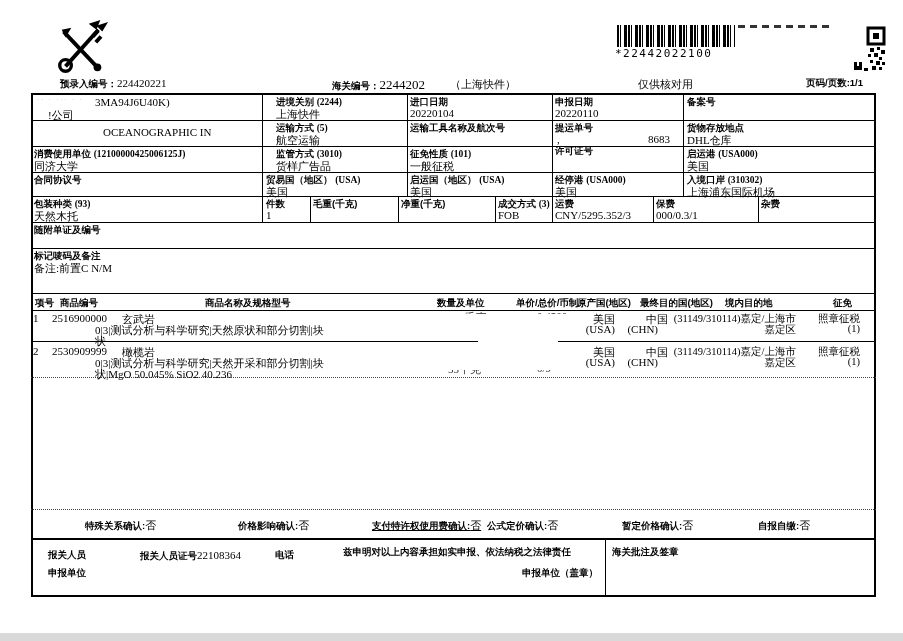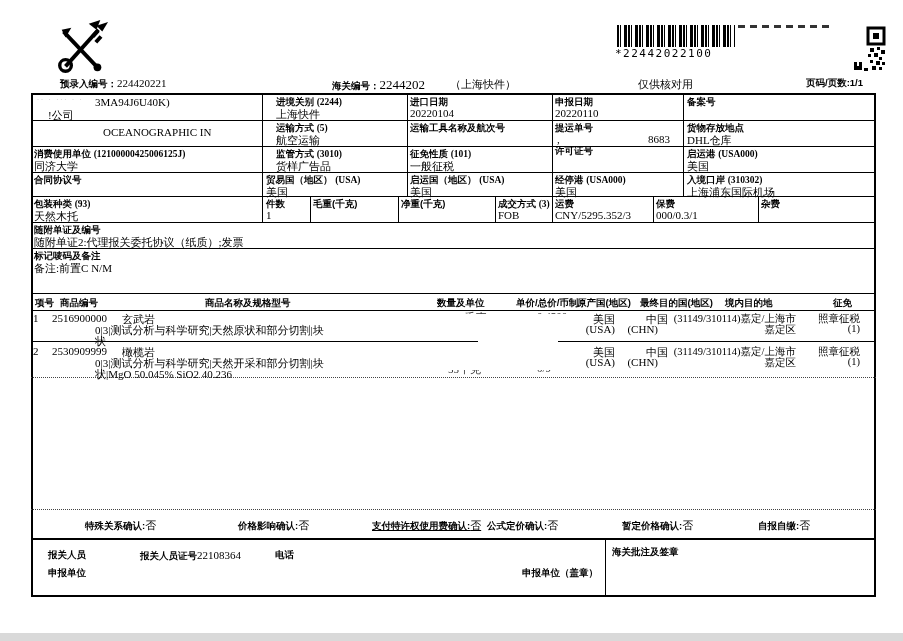--- a/index.html
+++ b/index.html
@@ -162,21 +162,20 @@
   <div class="lbl" style="left:401px;top:198px;">净重(千克)</div>
   <div class="lbl" style="left:498px;top:198px;"><span>成交方式</span> <span class="code">(3)</span></div>
   <div class="val" style="left:498px;top:209px;">FOB</div>
   <div class="lbl" style="left:555px;top:198px;">运费</div>
   <div class="val" style="left:555px;top:209px;">CNY/5295.352/3</div>
   <div class="lbl" style="left:656px;top:198px;">保费</div>
   <div class="val" style="left:656px;top:209px;">000/0.3/1</div>
   <div class="lbl" style="left:761px;top:198px;">杂费</div>
 
   <div class="lbl" style="left:34px;top:224px;">随附单证及编号</div>
-  <div class="val" style="left:34px;top:235px;">随附单证2:代理报关委托协议（纸质）;发票</div>
   <div class="lbl" style="left:34px;top:250px;">标记唛码及备注</div>
   <div class="val" style="left:34px;top:261px;">备注:前置C N/M</div>
 
   <div class="lbl" style="left:35px;top:297px;">项号</div>
   <div class="lbl" style="left:60px;top:297px;">商品编号</div>
   <div class="lbl" style="left:205px;top:297px;">商品名称及规格型号</div>
   <div class="lbl" style="left:437px;top:297px;">数量及单位</div>
   <div class="lbl" style="left:516px;top:297px;text-align:center;">单价/总价/币制</div>
   <div class="lbl" style="left:577px;top:297px;">原产国(地区)</div>
   <div class="lbl" style="left:640px;top:297px;">最终目的国(地区)</div>
@@ -230,18 +229,19 @@
   <div class="lbl" style="left:85px;top:518px;"><span>特殊关系确认:</span><span style="font-weight:normal;font-family:'Liberation Serif',serif;font-size:11px;">否</span></div>
   <div class="lbl" style="left:238px;top:518px;"><span>价格影响确认:</span><span style="font-weight:normal;font-family:'Liberation Serif',serif;font-size:11px;">否</span></div>
   <div class="lbl" style="left:372px;top:518px;text-decoration:underline;"><span>支付特许权使用费确认:</span><span style="font-weight:normal;font-family:'Liberation Serif',serif;font-size:11px;">否</span></div>
   <div class="lbl" style="left:487px;top:518px;"><span>公式定价确认:</span><span style="font-weight:normal;font-family:'Liberation Serif',serif;font-size:11px;">否</span></div>
   <div class="lbl" style="left:622px;top:518px;"><span>暂定价格确认:</span><span style="font-weight:normal;font-family:'Liberation Serif',serif;font-size:11px;">否</span></div>
   <div class="lbl" style="left:758px;top:518px;"><span>自报自缴:</span><span style="font-weight:normal;font-family:'Liberation Serif',serif;font-size:11px;">否</span></div>
 
   <div class="lbl" style="left:48px;top:549px;">报关人员</div>
   <div class="lbl" style="left:140px;top:549px;"><span>报关人员证号</span><span style="font-weight:normal;font-family:'Liberation Serif',serif;font-size:11px;">22108364</span></div>
   <div class="lbl" style="left:275px;top:549px;">电话</div>
+  <div class="lbl" style="left:343px;top:546px;">兹申明对以上内容承担如实申报、依法纳税之法律责任</div>
   <div class="lbl rightcol" style="left:460px;top:567px;width:138px;">申报单位（盖章）</div>
   <div class="lbl" style="left:48px;top:567px;">申报单位</div>
   <div class="lbl" style="left:612px;top:546px;">海关批注及签章</div>
 
   <div class="grey-strip"></div>
 </div>
 
 </body></html>

